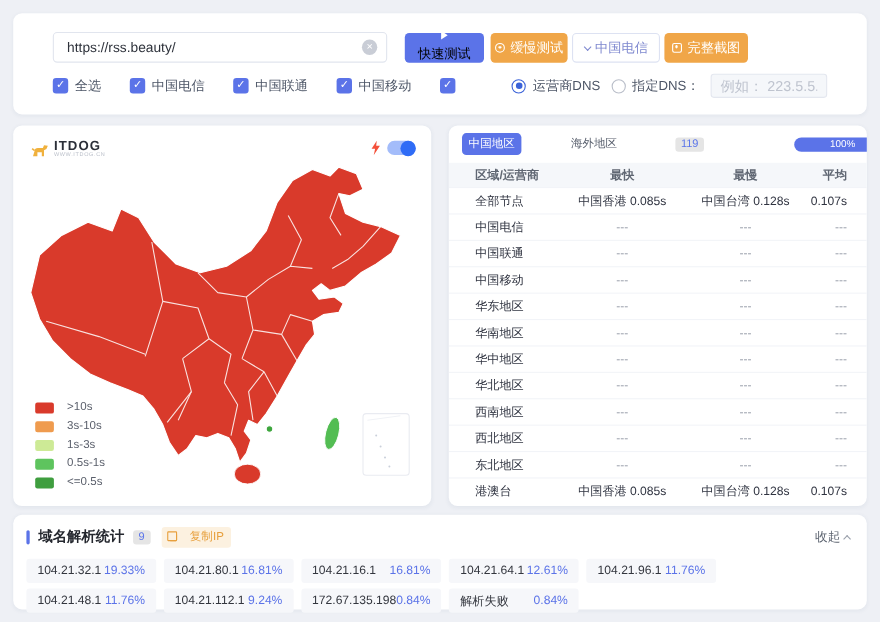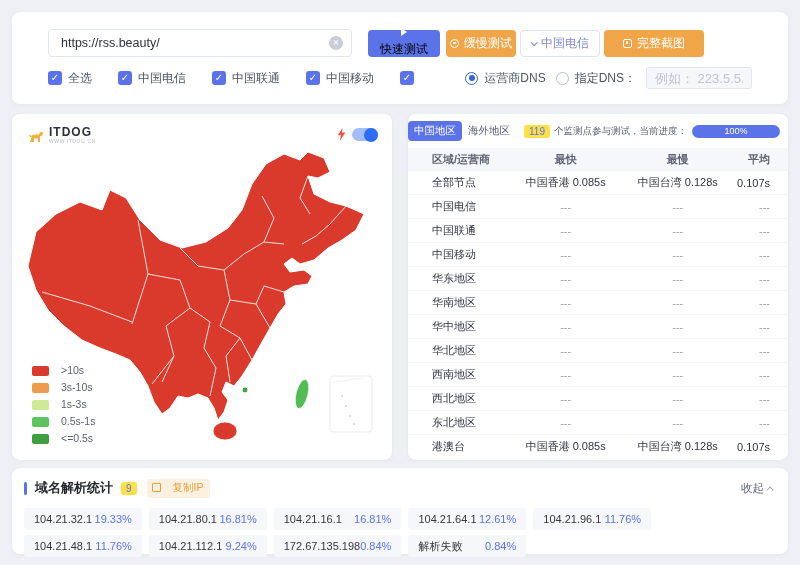--- a/index.html
+++ b/index.html
@@ -10,21 +10,21 @@
   
   .top-panel { left:12px; top:12px; width:776px; height:92px; }
   .url-row { position:absolute; left:36px; top:17px; right:36px; height:28px; display:flex; align-items:center; }
   .url-box { position:relative; width:304px; height:28px; margin-right:16px; }
   .url-box input { width:100%; height:100%; border:1px solid #e1e5ee; border-radius:4px; padding:0 30px 0 12px; font-size:12.5px; color:#2e323b; outline:none; font-family:inherit; }
   .clear-ic { position:absolute; right:9px; top:7px; width:14px; height:14px; border-radius:50%; background:#c9cdd6; color:#fff; font-size:10px; line-height:13px; text-align:center; cursor:pointer; }
   .btn { height:27px; border:none; border-radius:4px; font-size:12px; display:inline-flex; align-items:center; justify-content:center; gap:5px; cursor:pointer; font-family:inherit; white-space:nowrap; }
   .btn-blue { width:72px; background:#5b73e8; color:#000000; margin-right:6px;flex-direction:column; }
   .btn-orange { background:#f0a648; color:#fff; }
   .btn-orange.b2 { width:70px; margin-right:4px; }
-  .btn-orange.b4 { width:100px; }
+  .btn-orange.b4 { width:76px; }
   .btn-plain { width:80px; background:#fff; border:1px solid #dde2f2; color:#7e88cf; margin-right:4px; }
   .ic-play { width:0; height:0; border-left:6px solid #fff; border-top:4px solid transparent; border-bottom:4px solid transparent; }
   .ic-slow { width:9px; height:9px; border:1.4px solid #fff; border-radius:50%; position:relative; }
   .ic-slow::after { content:""; position:absolute; left:2.2px; top:2.2px; width:2.5px; height:2.5px; background:#fff; border-radius:50%; }
   .ic-shot { width:9px; height:9px; border:1.4px solid #fff; border-radius:2px; position:relative; }
   .ic-shot::after { content:""; position:absolute; left:1.8px; top:1.8px; width:2.6px; height:2.6px; background:#fff; border-radius:50%; }
   .ic-chevd { width:5px; height:5px; border-right:1.5px solid #7e88cf; border-bottom:1.5px solid #7e88cf; transform:rotate(45deg) translateY(-1px); }
   .options-row { position:absolute; left:36px; right:36px; top:57px; height:18px; display:flex; align-items:center; justify-content:space-between; }
   .checks { display:flex; align-items:center; gap:26px; }
   .cb-item { display:flex; align-items:center; gap:6px; cursor:pointer; }
@@ -47,25 +47,25 @@
   .map-tools { position:absolute; right:14px; top:14px; display:flex; align-items:center; gap:6px; z-index:3; }
   .toggle { width:26px; height:13px; border-radius:7px; background:#a3bcfa; position:relative; cursor:pointer; }
   .toggle .knob { position:absolute; right:0px; top:-0.5px; width:14px; height:14px; border-radius:50%; background:#2f6cf6; }
   .legend { position:absolute; left:20px; bottom:16px; z-index:3; }
   .lg-row { display:flex; align-items:flex-end; gap:12px; margin-top:5px; }
   .lg-swatch { width:17px; height:10px; border-radius:2px; }
   .lg-label { font-size:10.5px; color:#5a5f6b; }
 
   
   .res-panel { left:408px; top:114px; width:380px; height:346px; overflow:hidden; }
-  .res-head { height:34px; display:flex; align-items:center; padding:0 8px 0 0; }
+  .res-head { height:34px; display:flex; align-items:center; padding:0 8px 0 12px;gap:39px; }
   .tab { font-size:10.5px; padding:3px 6px; border-radius:4px; cursor:pointer; white-space:nowrap; }
   .tab.active { background:#5b73e8; color:#fff; }
   .tab.plain { color:#565d6b; }
-  .badge { background:#fde047; color:#5a74ea; font-size:10px; border-radius:3px; padding:1px 5px; margin-left:8px; white-space:nowrap; }
+  .badge { background:#e5e5e5; color:#5a74ea; font-size:10px; border-radius:3px; padding:1px 5px; margin-left:8px; white-space:nowrap; }
   .prog-text { font-size:9.5px; color:#565d6b; margin-left:4px; white-space:nowrap; overflow:hidden; }
   .prog-bar { margin-left:auto; width:88px; height:13px; border-radius:7px; background:#5b73e8; color:#fff; font-size:9px; text-align:center; line-height:13px; flex:0 0 auto; }
   .tbl-head { height:22px; background:#f5f7fa; display:flex; align-items:center; font-size:11px; color:#5f6672;font-weight:bold; }
   .trow { height:24px; display:flex; align-items:center; font-size:11px; color:#2f3340; border-top:1px solid #f2f4f8; }
   .c1 { flex:0 0 26%; padding-left:24px; text-align:left; }
   .c2 { flex:0 0 31%; text-align:center; }
   .c3 { flex:0 0 28%; text-align:center; }
   .c4 { flex:1; text-align:right; padding-right:18px; }
   .dash { color:#9aa0ac; }
 

